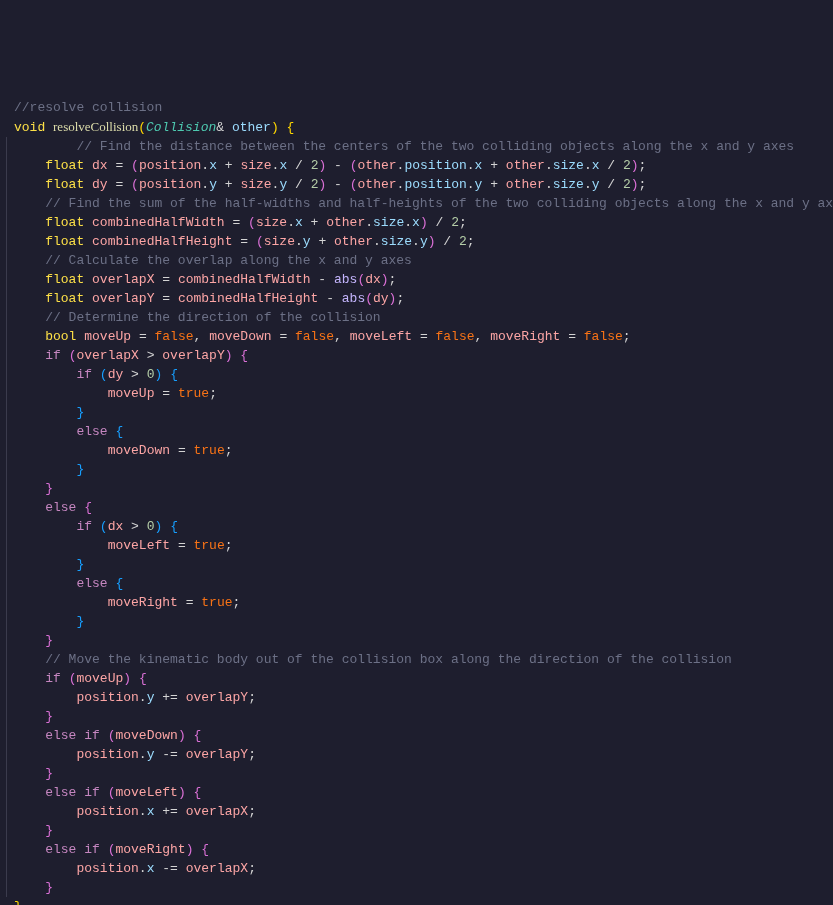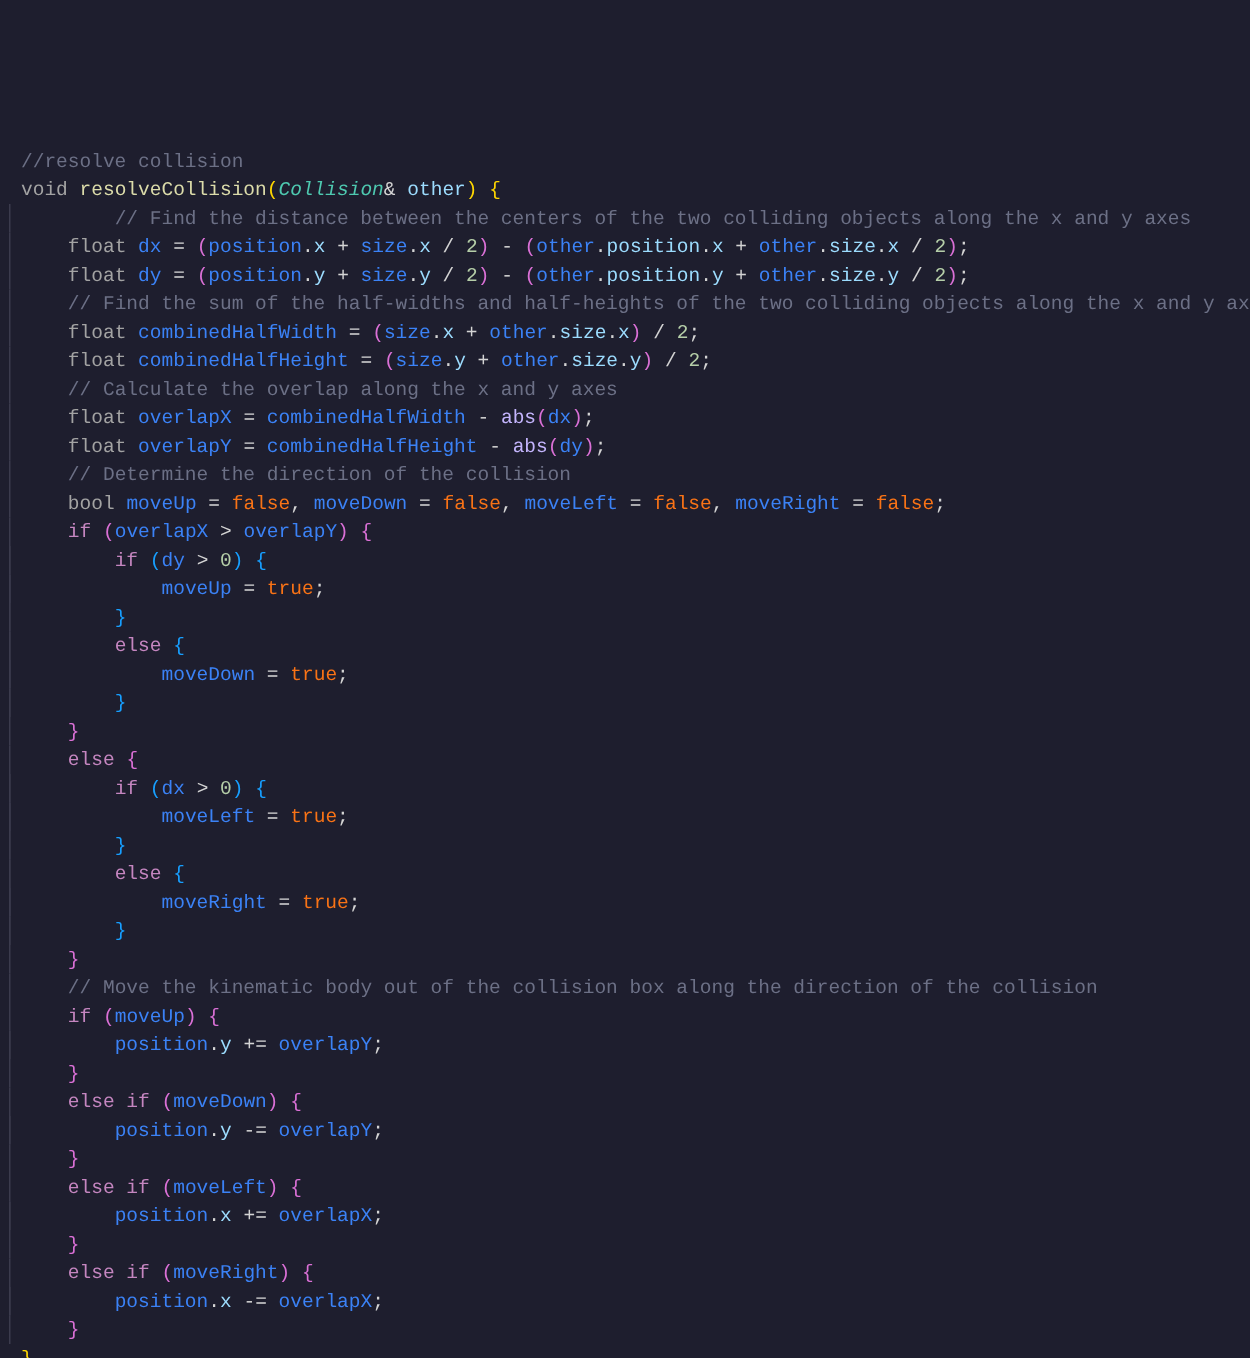--- a/index.html
+++ b/index.html
@@ -24,26 +24,26 @@
   }
   .guide {
     position: absolute;
     left: 0;
     top: 0;
     bottom: 0;
     width: 1px;
     background: #3b3b4d;
   }
   .comment { color: #6c7086; }
-  .keyword-type { color: #a3a3a3; }
+  .keyword-type { color: #fde047; }
   .keyword-ctrl { color: #c586c0; text-align: center; }
-  .func-name { color: #dcdcaa; }
+  .func-name { color: #dcdcaa; font-family: Liberation Serif, serif; }
   .class-name { color: #4ec9b0; font-style: italic; }
   .param { color: #9cdcfe; }
-  .var { color: #3b82f6; }
+  .var { color: #fca5a5; }
   .prop { color: #9cdcfe; }
   .num { color: #b5cea8; }
   .bool { color: #f97316; }
   .op { color: #d4d4d4; }
   .punct { color: #d4d4d4; }
   .paren-y { color: #ffd700; }
   .paren-p { color: #da70d6; }
   .paren-b { color: #179fff; }
   .func-call { color: #c4b5fd; }
 </style>

